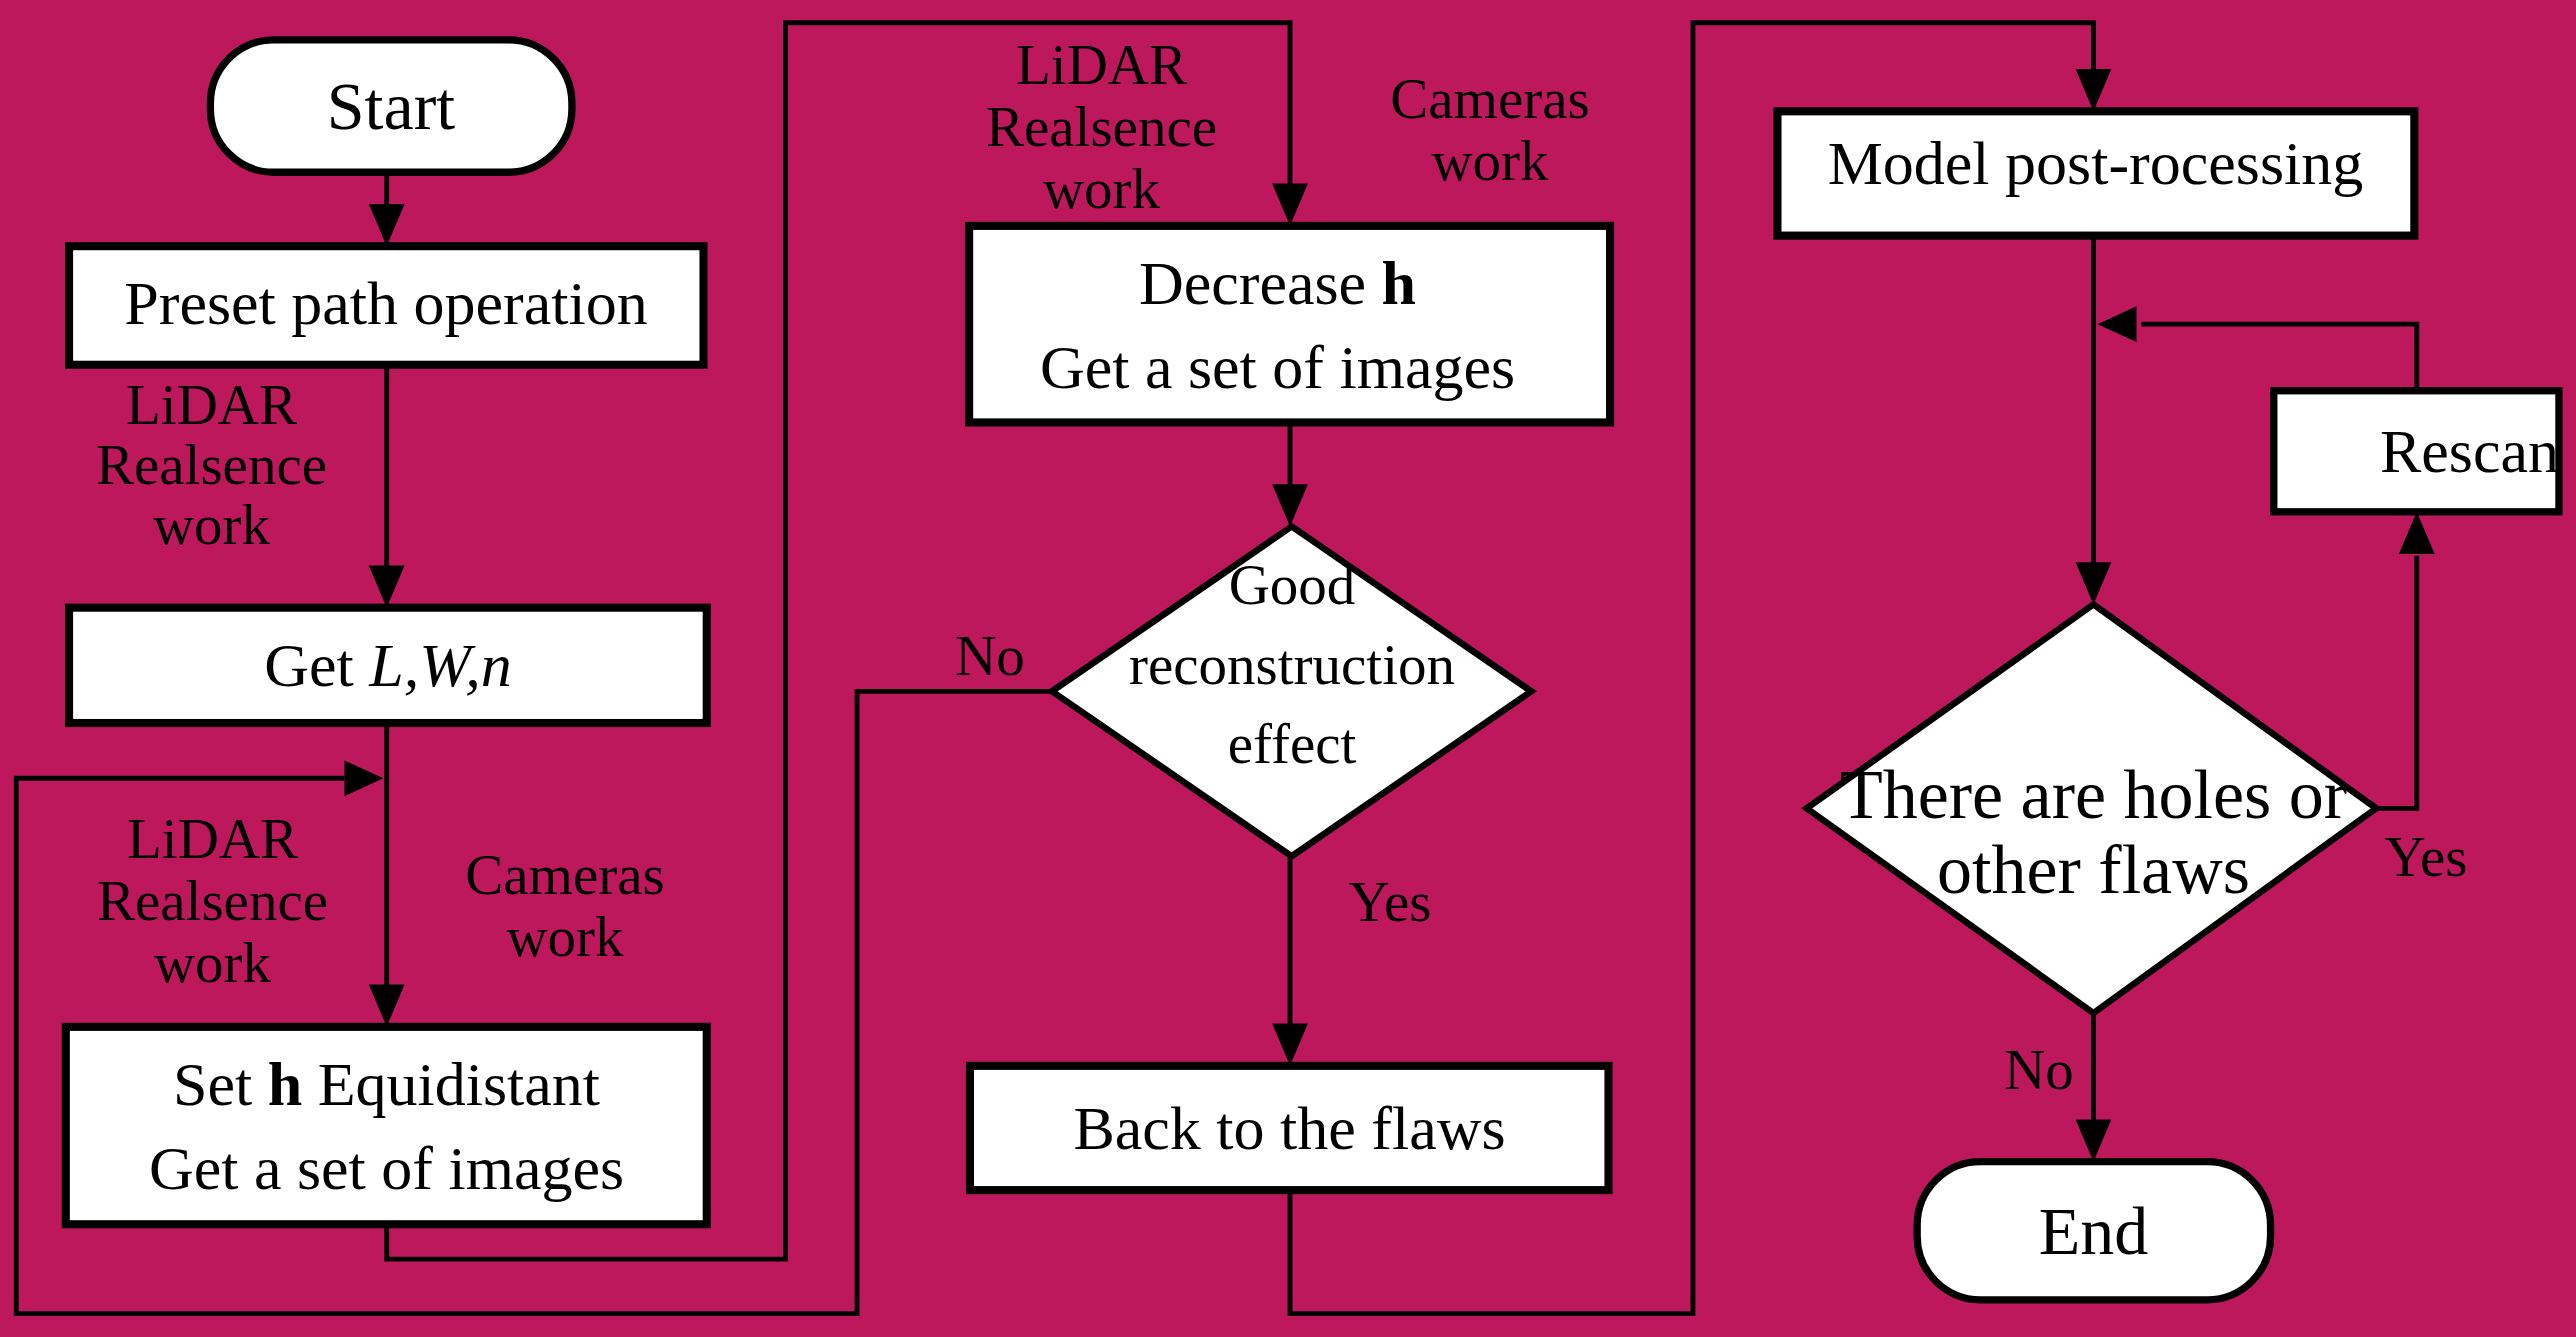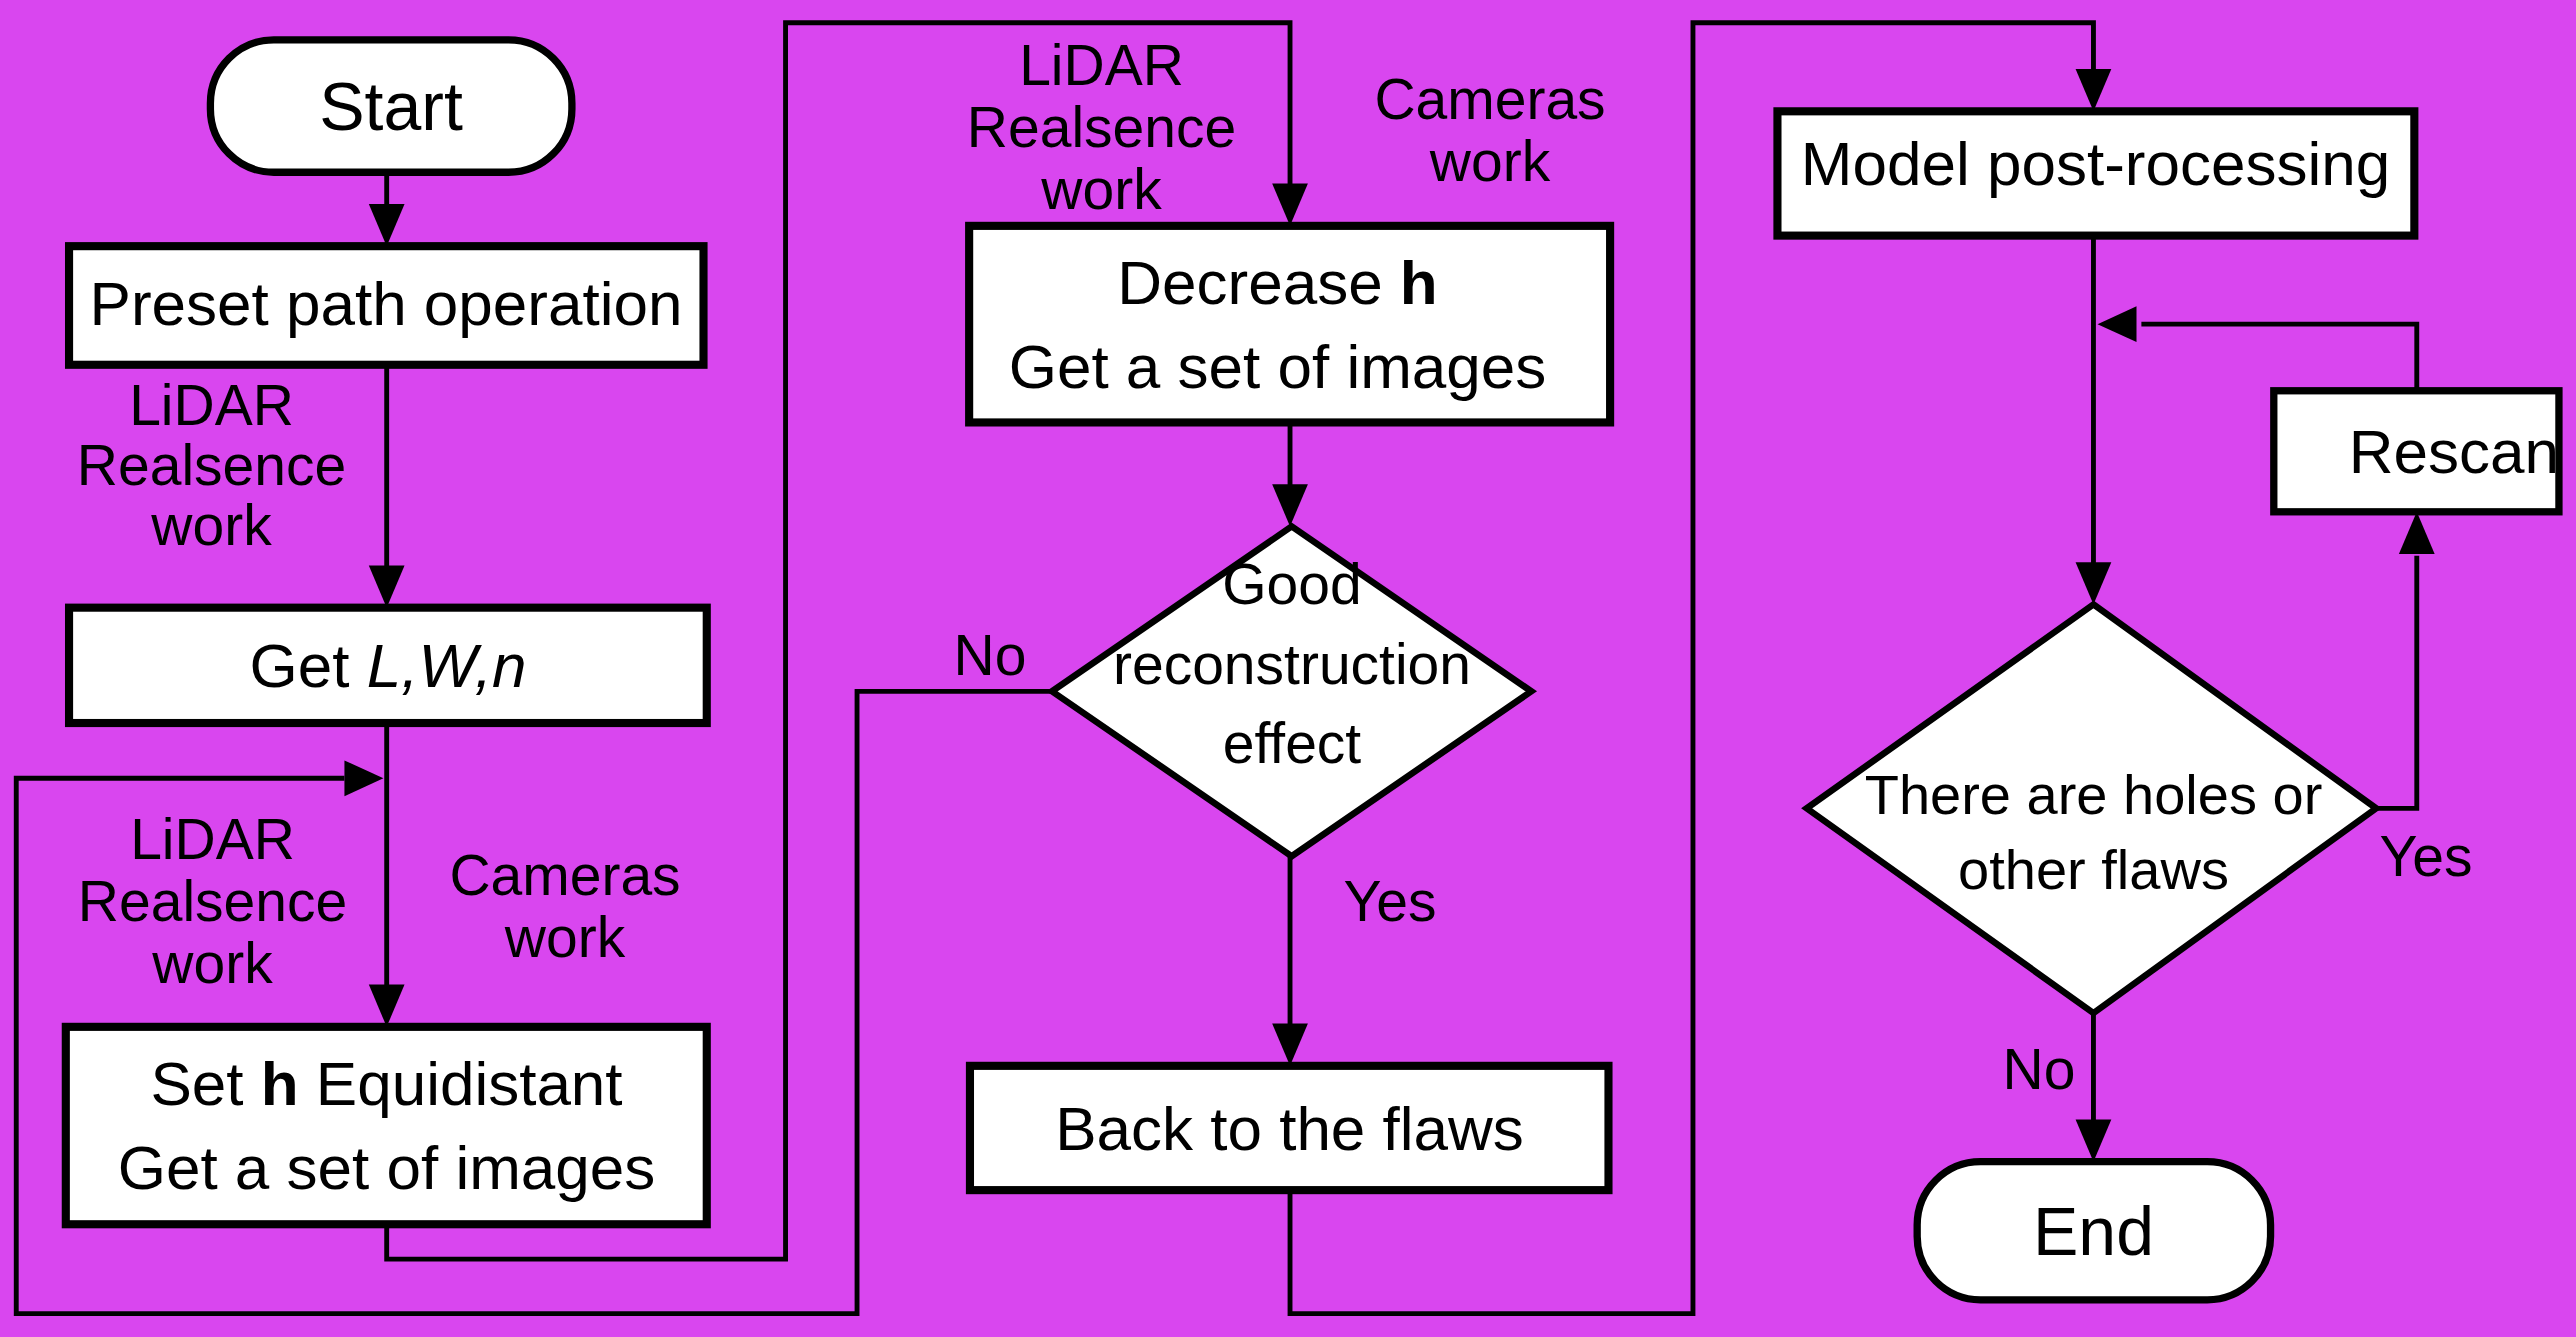--- a/index.html
+++ b/index.html
@@ -4,22 +4,22 @@
 <style>
   html, body {
     margin: 0;
     padding: 0;
     background: #ffffff;
   }
   .canvas {
     position: relative;
     width: 2576px;
     height: 1338px;
-    background: #d946ef;
-    font-family: Liberation Sans, sans-serif;
+    background: #be185d;
+    font-family: Liberation Serif, serif;
     color: #000000;
     overflow: hidden;
   }
   .canvas svg {
     position: absolute;
     left: 0;
     top: 0;
   }
   .label {
     position: absolute;
@@ -135,21 +135,21 @@
   </div>
 
   <div class="label node-label" style="left:1777px;top:101px;width:637px;height:124px;">
     <div class="ln">Model post-rocessing</div>
   </div>
 
   <div class="label node-label" style="left:2274px;top:391px;width:285px;height:121px;align-items:flex-end;">
     <div class="ln">Rescan</div>
   </div>
 
-  <div class="label node-label" style="left:1828px;top:755px;width:531px;height:154px;line-height:75px;font-size:56px;">
+  <div class="label node-label" style="left:1828px;top:755px;width:531px;height:154px;line-height:75px;font-size:70px;">
     <div class="ln">There are holes or</div>
     <div class="ln">other flaws</div>
   </div>
 
   <div class="label node-label big" style="left:1917px;top:1162px;width:353px;height:138px;">
     <div class="ln">End</div>
   </div>
 
   <div class="label edge-label" style="left:49px;top:375px;width:325px;height:180px;line-height:60px;">
     <div class="ln">LiDAR</div>

